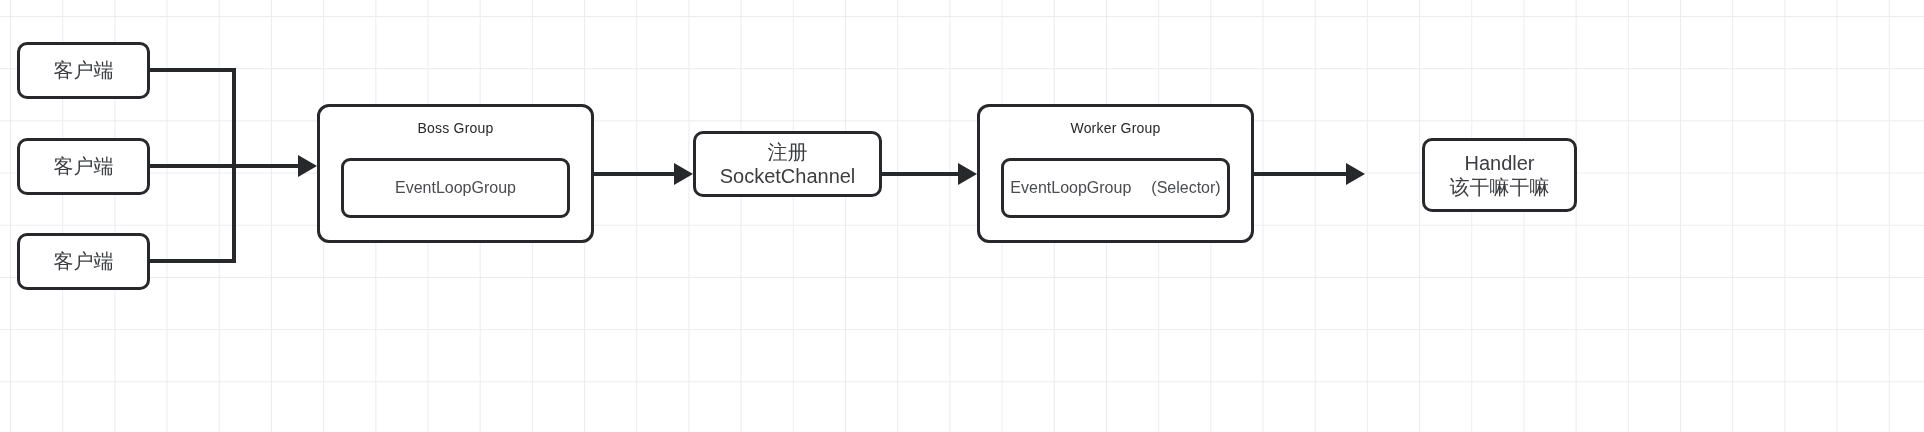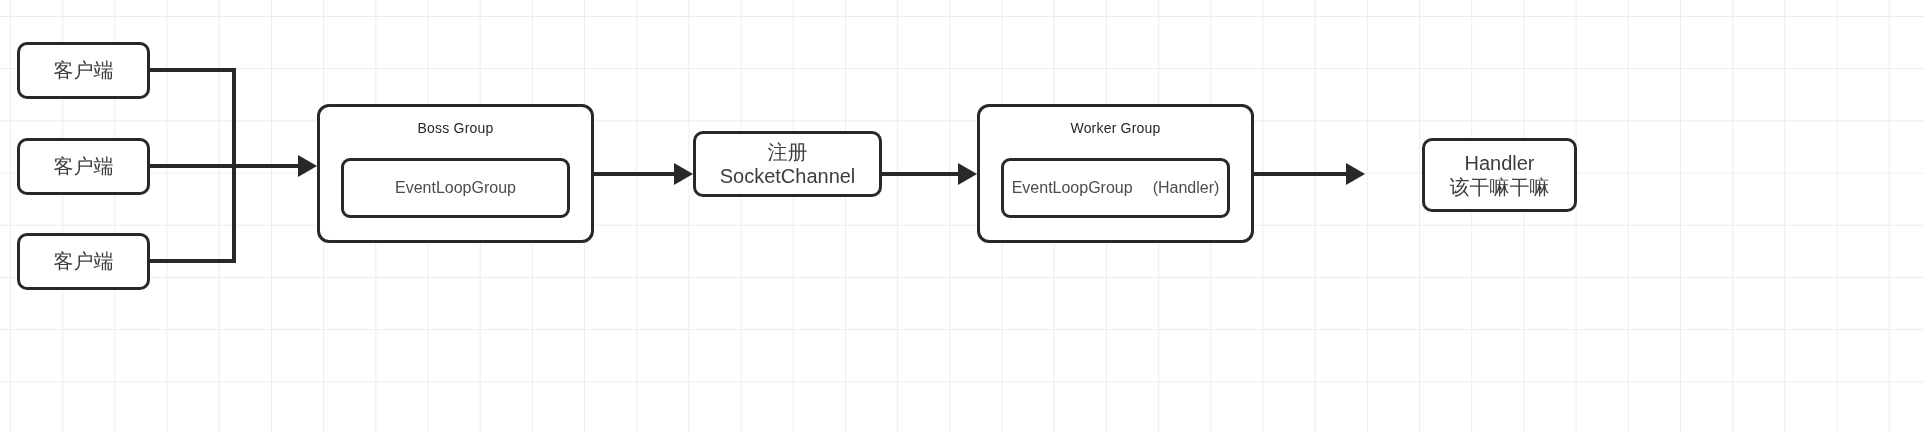--- a/index.html
+++ b/index.html
@@ -148,21 +148,21 @@
   </div>
 
   <div class="wire h-wire" style="left:882px; top:172px; width:78px;"></div>
   <div class="arrow-head" style="left:958px; top:163px;"></div>
 
   <div class="node group" id="worker-group">
     <span class="group-title">Worker Group</span>
   </div>
   <div class="inner-box" id="worker-inner">
     <span class="line">EventLoopGroup</span>
-    <span class="line">(Handler)</span>
+    <span class="line">(Selector)</span>
   </div>
 
   <div class="wire h-wire" style="left:1254px; top:172px; width:94px;"></div>
   <div class="arrow-head" style="left:1346px; top:163px;"></div>
 
   <div class="node" id="handler-box">
     <span class="line">Handler</span>
     <span class="line">该干嘛干嘛</span>
   </div>
 

